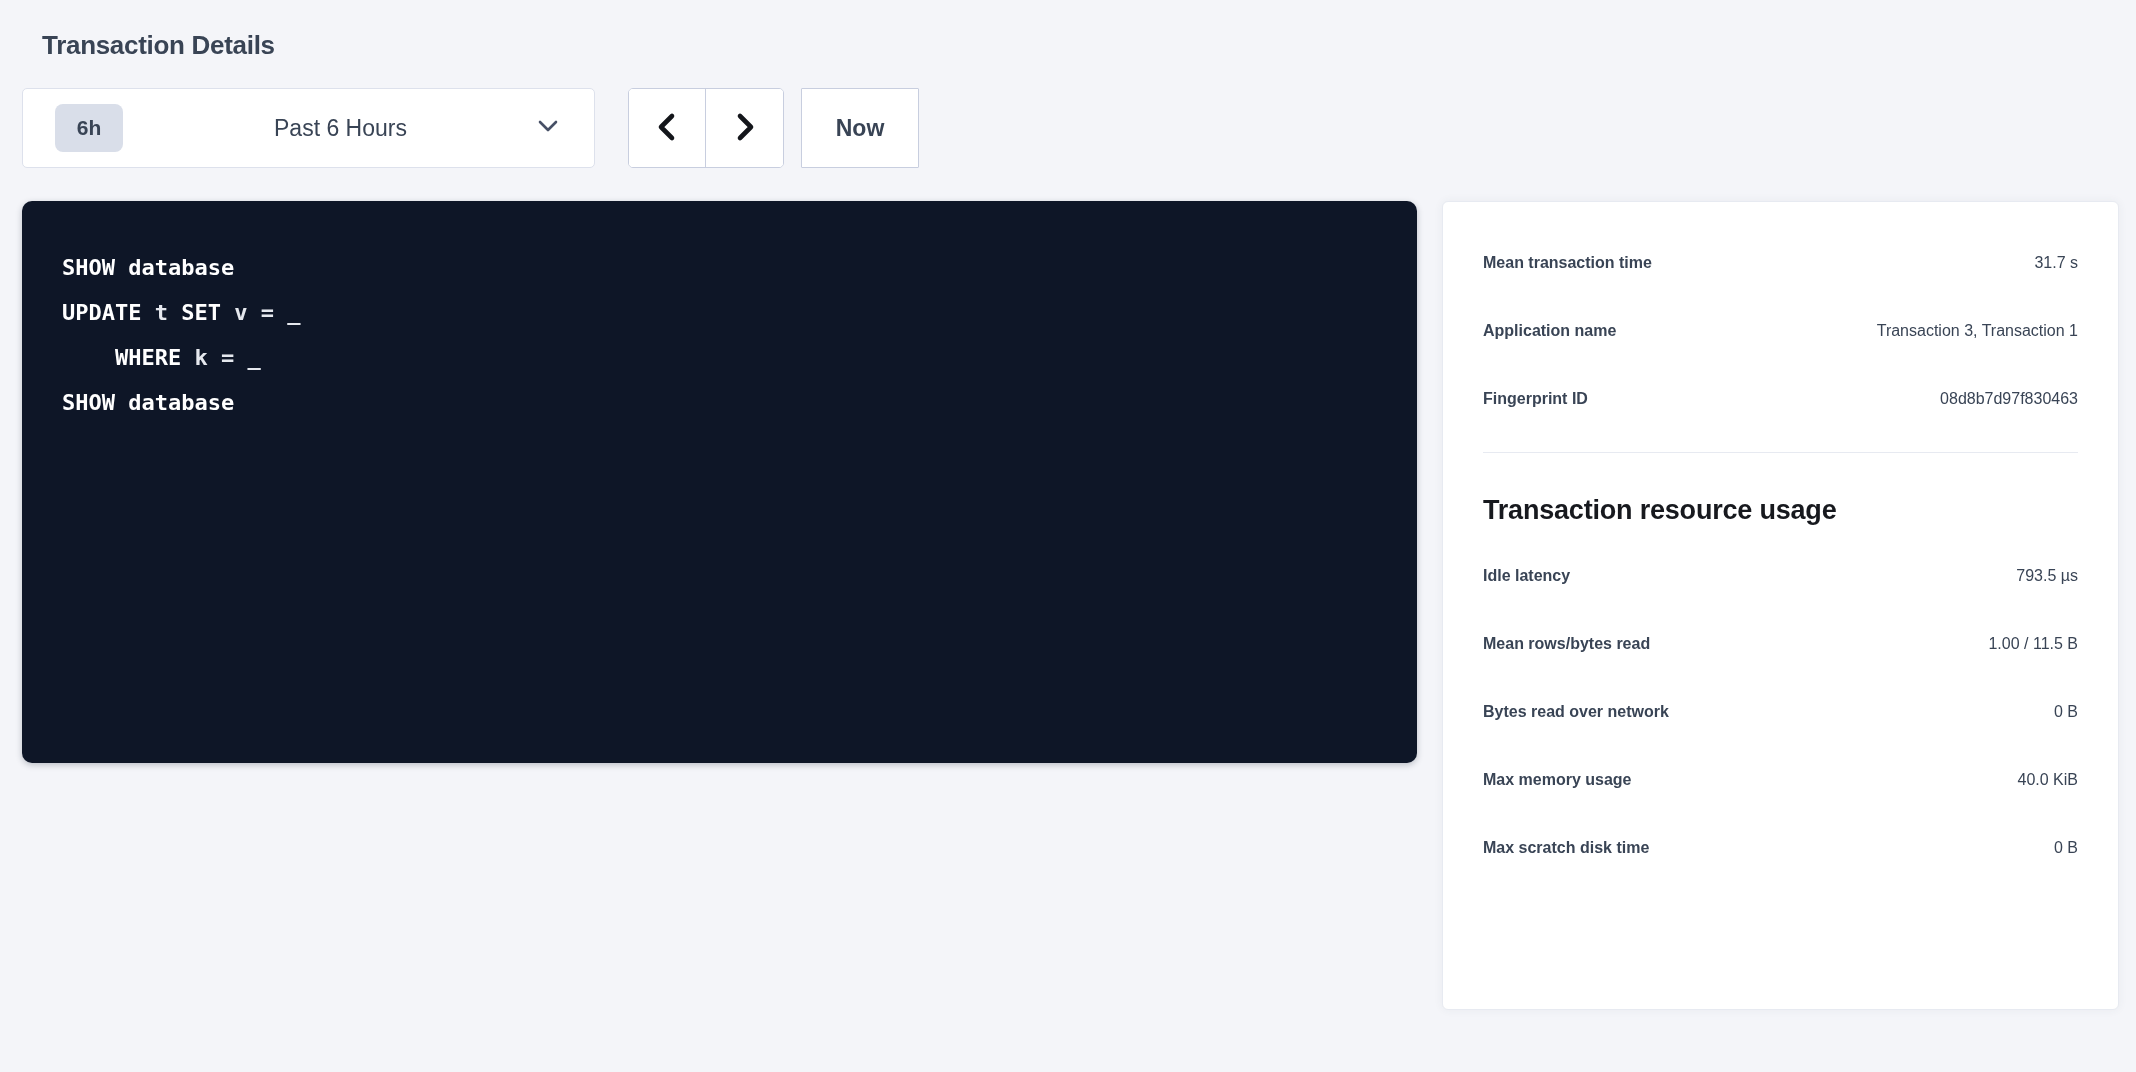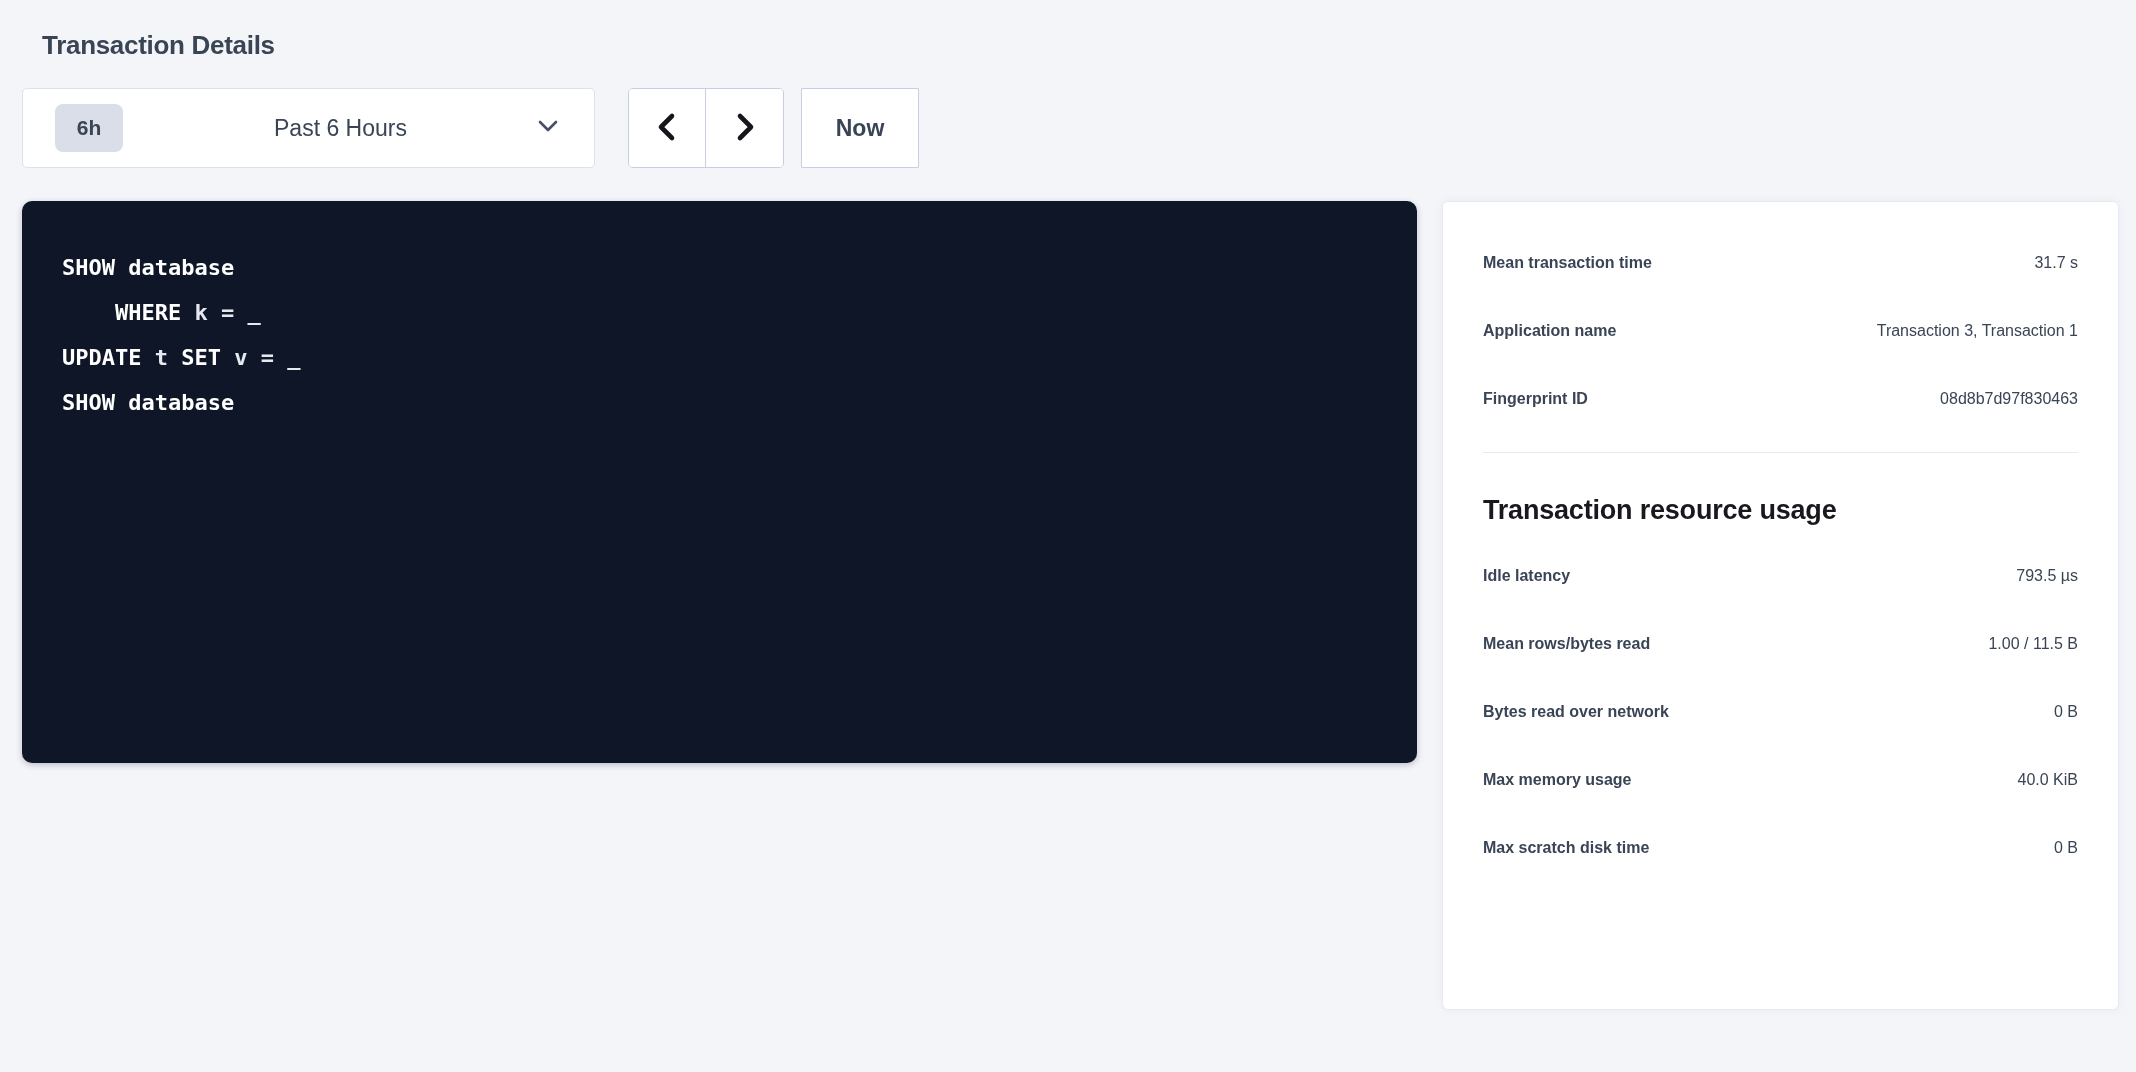--- a/index.html
+++ b/index.html
@@ -173,22 +173,22 @@
     </div>
 
     <button class="now-btn">Now</button>
   </div>
 
 
   <div class="main-row">
 
     <div class="sql-box" id="sql-lines">
         <div class="code-line"><span class="kw">SHOW</span><span class="pl"> </span><span class="kw">database</span></div>
+        <div class="code-line"><span class="kw">UPDATE</span><span class="pl"> t </span><span class="kw">SET</span><span class="pl"> v = _</span></div>
         <div class="code-line"><span class="pl">    </span><span class="kw">WHERE</span><span class="pl"> k = _</span></div>
-        <div class="code-line"><span class="kw">UPDATE</span><span class="pl"> t </span><span class="kw">SET</span><span class="pl"> v = _</span></div>
         <div class="code-line"><span class="kw">SHOW</span><span class="pl"> </span><span class="kw">database</span></div>
       </div>
 
     <div class="summary-card">
       <div id="overview-rows">
           <div class="stat-row">
             <span class="stat-label">Mean transaction time</span>
             <span class="stat-value">31.7 s</span>
           </div>
           <div class="stat-row">

